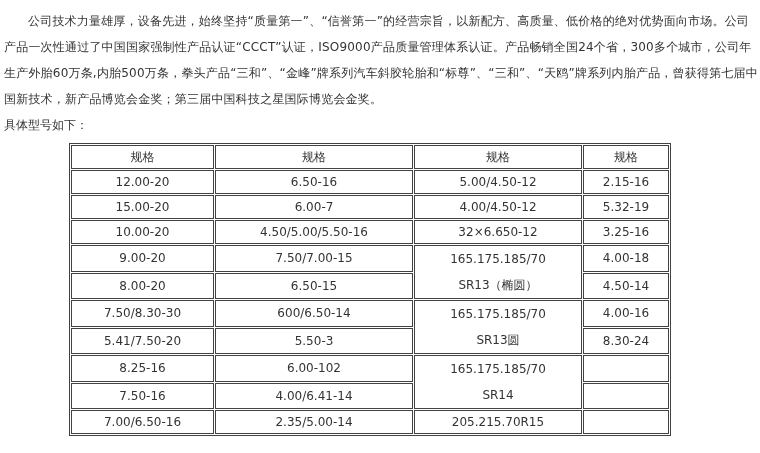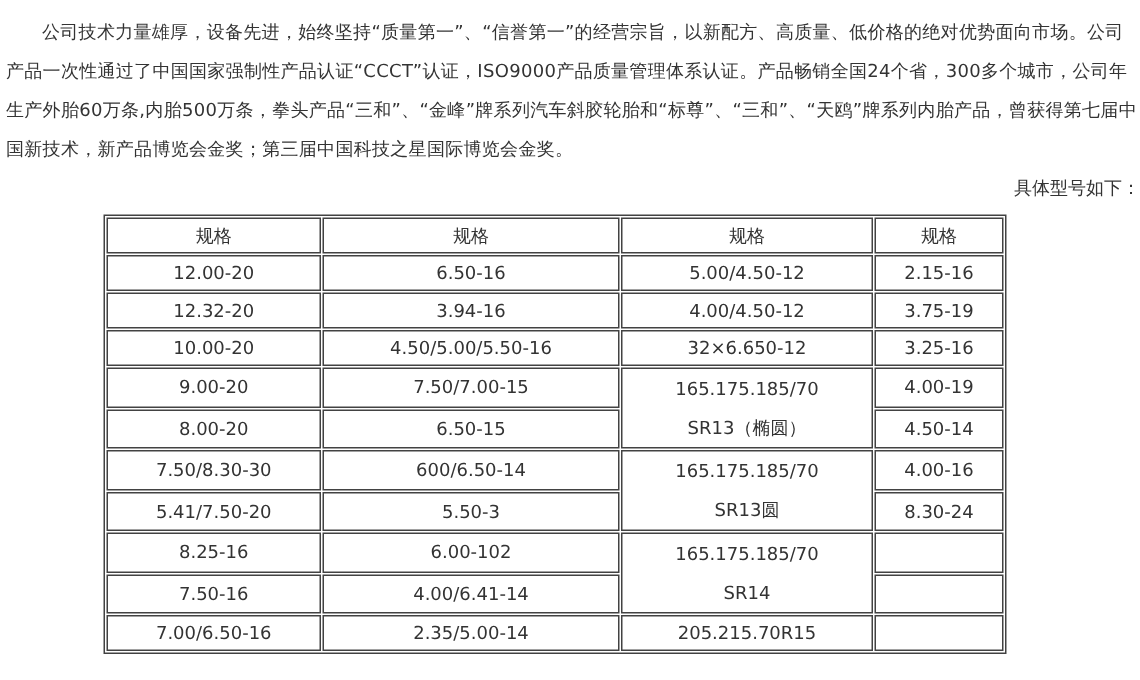--- a/index.html
+++ b/index.html
@@ -30,21 +30,20 @@
     margin: 0;
     padding: 8px 2px 0 4px;
     line-height: 26px;
     text-indent: 24px;
     letter-spacing: 0.2px;
   }
   .subtitle {
     margin: 0;
     padding: 0 0 0 4px;
     line-height: 26px;
-    text-align: right;
   }
   table.spec-table {
     margin: 5px 0 0 69px;
     border-collapse: separate;
     border-spacing: 1px;
     border: 1px solid var(--border-color);
     background: var(--bg-color);
     table-layout: fixed;
   }
   col.c1 { width: 143px; }
@@ -91,39 +90,39 @@
         </tr>
     </thead>
     <tbody>
         <tr>
           <td>12.00-20</td>
           <td>6.50-16</td>
           <td>5.00/4.50-12</td>
           <td>2.15-16</td>
         </tr>
         <tr>
-          <td>12.32-20</td>
-          <td>3.94-16</td>
+          <td>15.00-20</td>
+          <td>6.00-7</td>
           <td>4.00/4.50-12</td>
-          <td>3.75-19</td>
+          <td>5.32-19</td>
         </tr>
         <tr>
           <td>10.00-20</td>
           <td>4.50/5.00/5.50-16</td>
           <td>32×6.650-12</td>
           <td>3.25-16</td>
         </tr>
         <tr>
           <td>9.00-20</td>
           <td>7.50/7.00-15</td>
           <td rowspan="2">
             <div class="cell-line">165.175.185/70</div>
             <div class="cell-line">SR13（椭圆）</div>
           </td>
-          <td>4.00-19</td>
+          <td>4.00-18</td>
         </tr>
         <tr>
           <td>8.00-20</td>
           <td>6.50-15</td>
           <td>4.50-14</td>
         </tr>
         <tr>
           <td>7.50/8.30-30</td>
           <td>600/6.50-14</td>
           <td rowspan="2">

